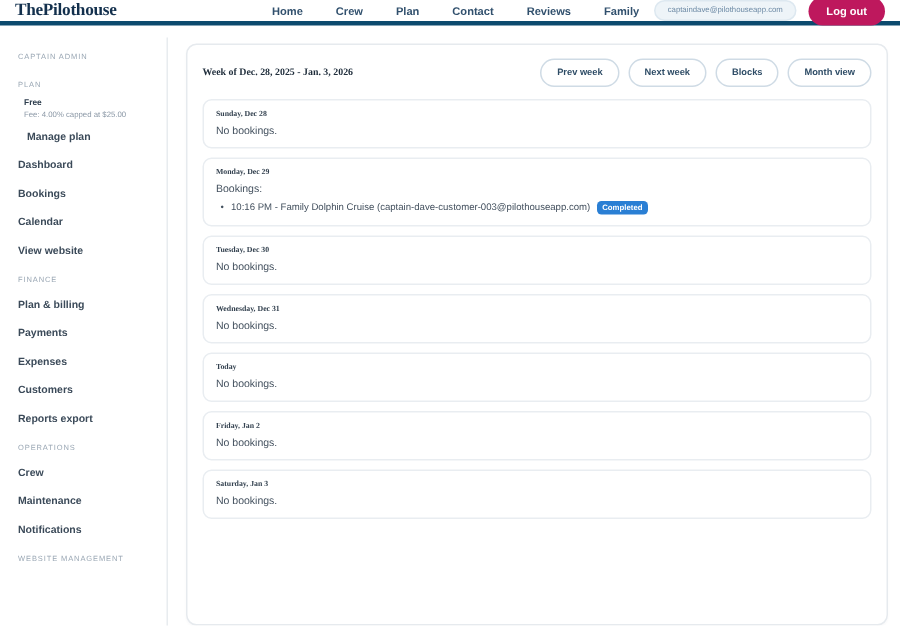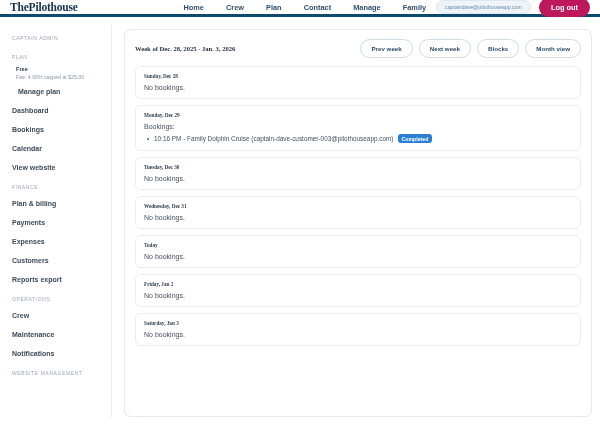--- a/index.html
+++ b/index.html
@@ -216,21 +216,21 @@
 </head>
 <body>
 
 <div class="topnav">
   <div class="brand">ThePilothouse</div>
   <div class="nav-links">
     <div class="nav-link">Home</div>
     <div class="nav-link">Crew</div>
     <div class="nav-link">Plan</div>
     <div class="nav-link">Contact</div>
-    <div class="nav-link">Manage</div>
+    <div class="nav-link">Reviews</div>
     <div class="nav-link">Family</div>
   </div>
   <div class="email-pill">captaindave@pilothouseapp.com</div>
   <div class="logout-btn">Log out</div>
 </div>
 
 <div class="page">
 
   <div class="sidebar">
     <div class="side-head">CAPTAIN ADMIN</div>

